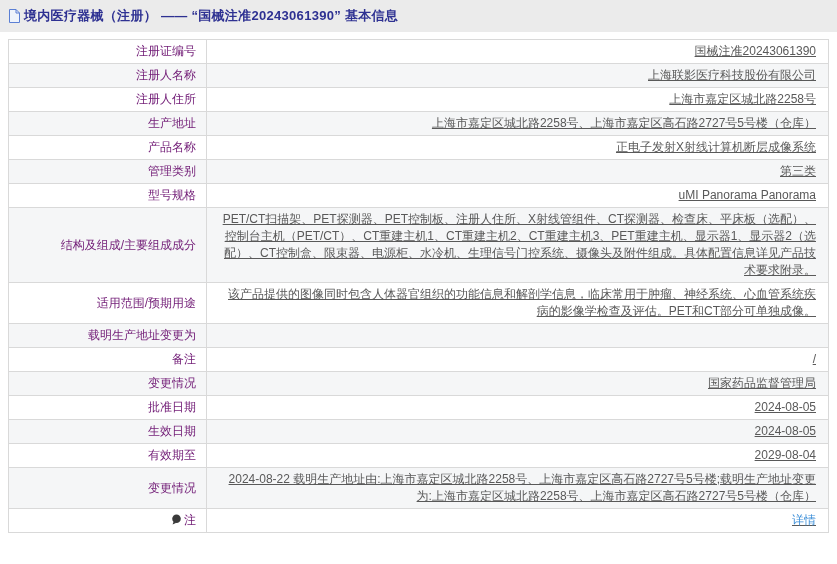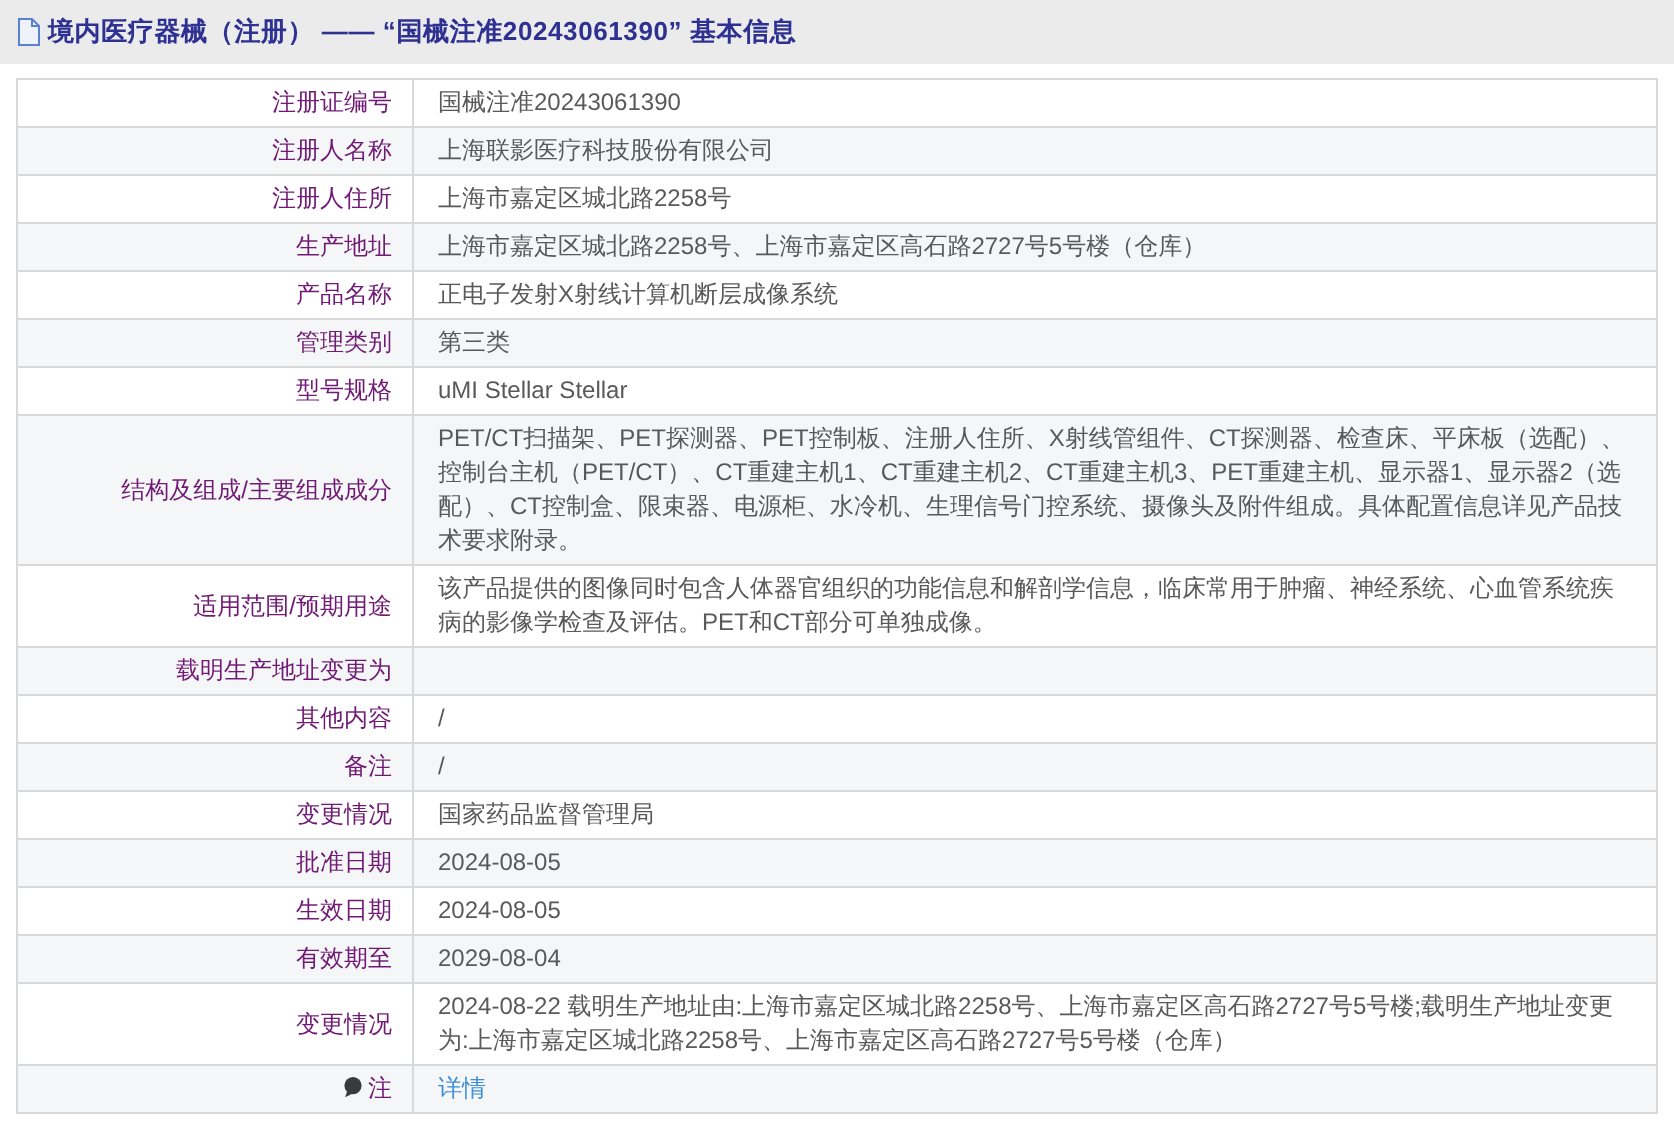--- a/index.html
+++ b/index.html
@@ -21,21 +21,21 @@
     table-layout:fixed;font-size:12px;color:#595959;
   }
   table.info th, table.info td{
     border:1px solid #d9d9d9;line-height:17px;vertical-align:middle;
   }
   table.info th.label{
     width:177px;padding:3px 10px;text-align:right;font-weight:normal;
     color:#701a75;
   }
   table.info td.value{
-    padding:3px 12px;text-align:left;word-break:break-all;
+    padding:3px 12px;text-align:right;word-break:break-all;text-decoration:underline;
   }
   table.info tr:nth-child(even){background:#f5f6f7;}
   a.details-link{color:#3d8fd8;text-decoration:none;cursor:pointer;}
   .note-icon{display:inline-block;vertical-align:-1px;margin-right:2px;line-height:0;}
 </style>
 </head>
 <body>
 
 <div class="topbar">
   <span class="doc-icon">
@@ -68,37 +68,33 @@
     <tr>
       <th class="label">产品名称</th>
       <td class="value">正电子发射X射线计算机断层成像系统</td>
     </tr>
     <tr>
       <th class="label">管理类别</th>
       <td class="value">第三类</td>
     </tr>
     <tr>
       <th class="label">型号规格</th>
-      <td class="value">uMI Stellar Stellar</td>
+      <td class="value">uMI Panorama Panorama</td>
     </tr>
     <tr>
       <th class="label">结构及组成/主要组成成分</th>
       <td class="value">PET/CT扫描架、PET探测器、PET控制板、注册人住所、X射线管组件、CT探测器、检查床、平床板（选配）、控制台主机（PET/CT）、CT重建主机1、CT重建主机2、CT重建主机3、PET重建主机、显示器1、显示器2（选配）、CT控制盒、限束器、电源柜、水冷机、生理信号门控系统、摄像头及附件组成。具体配置信息详见产品技术要求附录。</td>
     </tr>
     <tr>
       <th class="label">适用范围/预期用途</th>
       <td class="value">该产品提供的图像同时包含人体器官组织的功能信息和解剖学信息，临床常用于肿瘤、神经系统、心血管系统疾病的影像学检查及评估。PET和CT部分可单独成像。</td>
     </tr>
     <tr>
       <th class="label">载明生产地址变更为</th>
       <td class="value"></td>
-    </tr>
-    <tr>
-      <th class="label">其他内容</th>
-      <td class="value">/</td>
     </tr>
     <tr>
       <th class="label">备注</th>
       <td class="value">/</td>
     </tr>
     <tr>
       <th class="label">变更情况</th>
       <td class="value">国家药品监督管理局</td>
     </tr>
     <tr>

